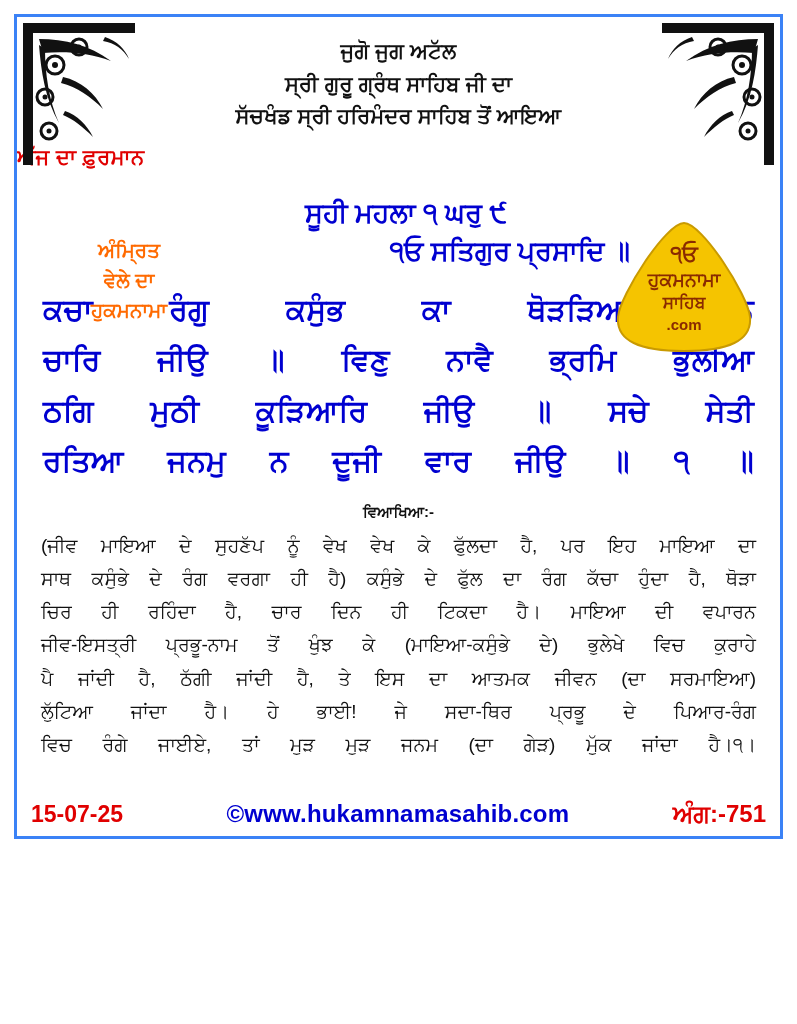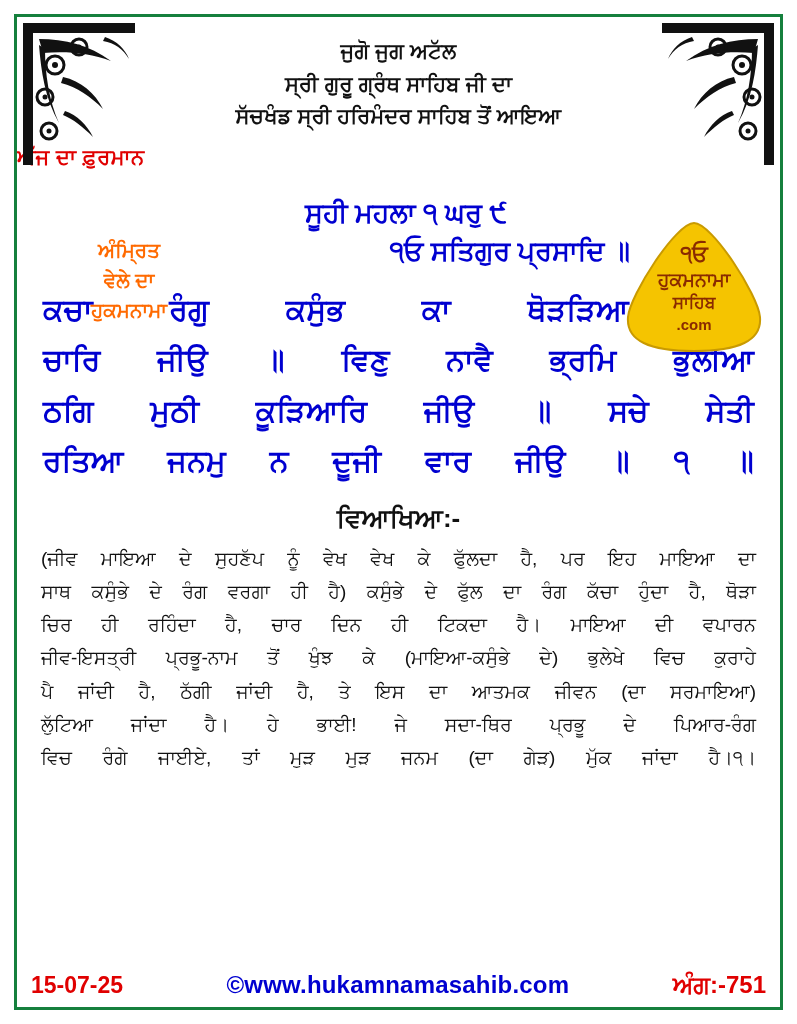--- a/index.html
+++ b/index.html
@@ -19,22 +19,22 @@
     position: relative;
     width: 797px;
     height: 1024px;
     background: #ffffff;
     padding: 14px 14px;
   }
 
   .frame {
     position: relative;
     width: 769px;
-    height: 996px;
-    border: 3px solid #15803d;
+    height: 825px;
+    border: 3px solid #3b82f6;
     background: #ffffff;
     overflow: hidden;
   }
 
   
   .corner {
     position: absolute;
     width: 120px;
     height: 150px;
     pointer-events: none;
@@ -73,21 +73,21 @@
     text-align: center;
     color: #ff6a00;
     font-weight: bold;
     font-size: 20px;
     line-height: 1.5;
   }
 
   
   .logo {
     position: absolute;
-    right: 12px;
+    right: 22px;
     top: 200px;
     width: 148px;
     height: 140px;
   }
   .logo .lg-text {
     position: absolute;
     left: 0; right: 0;
     text-align: center;
     color: #7a2f00;
     font-weight: bold;
@@ -128,21 +128,21 @@
     letter-spacing: .2px;
   }
   .shabad div { white-space: nowrap; }
   .shabad div.last { text-align-last: justify; }
 
   
   .vyakhya-title {
     text-align: center;
     color: #111111;
     font-weight: bold;
-    font-size: 26px;
+    font-size: 15px;
     margin-top: 14px;
   }
   .vyakhya {
     color: #111111;
     font-size: 19px;
     line-height: 1.75;
     padding: 8px 24px 0 24px;
     text-align: justify;
     text-align-last: justify;
   }

